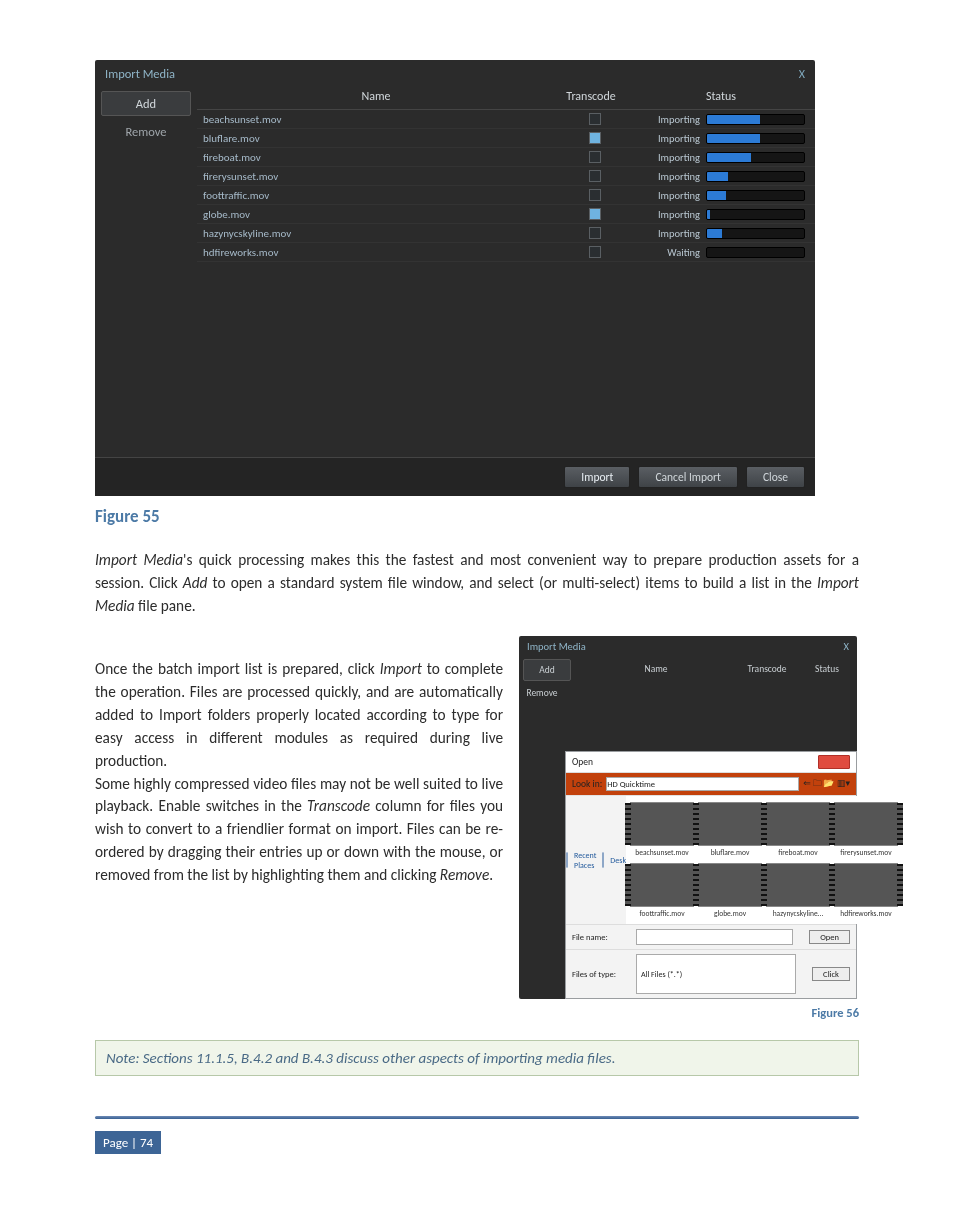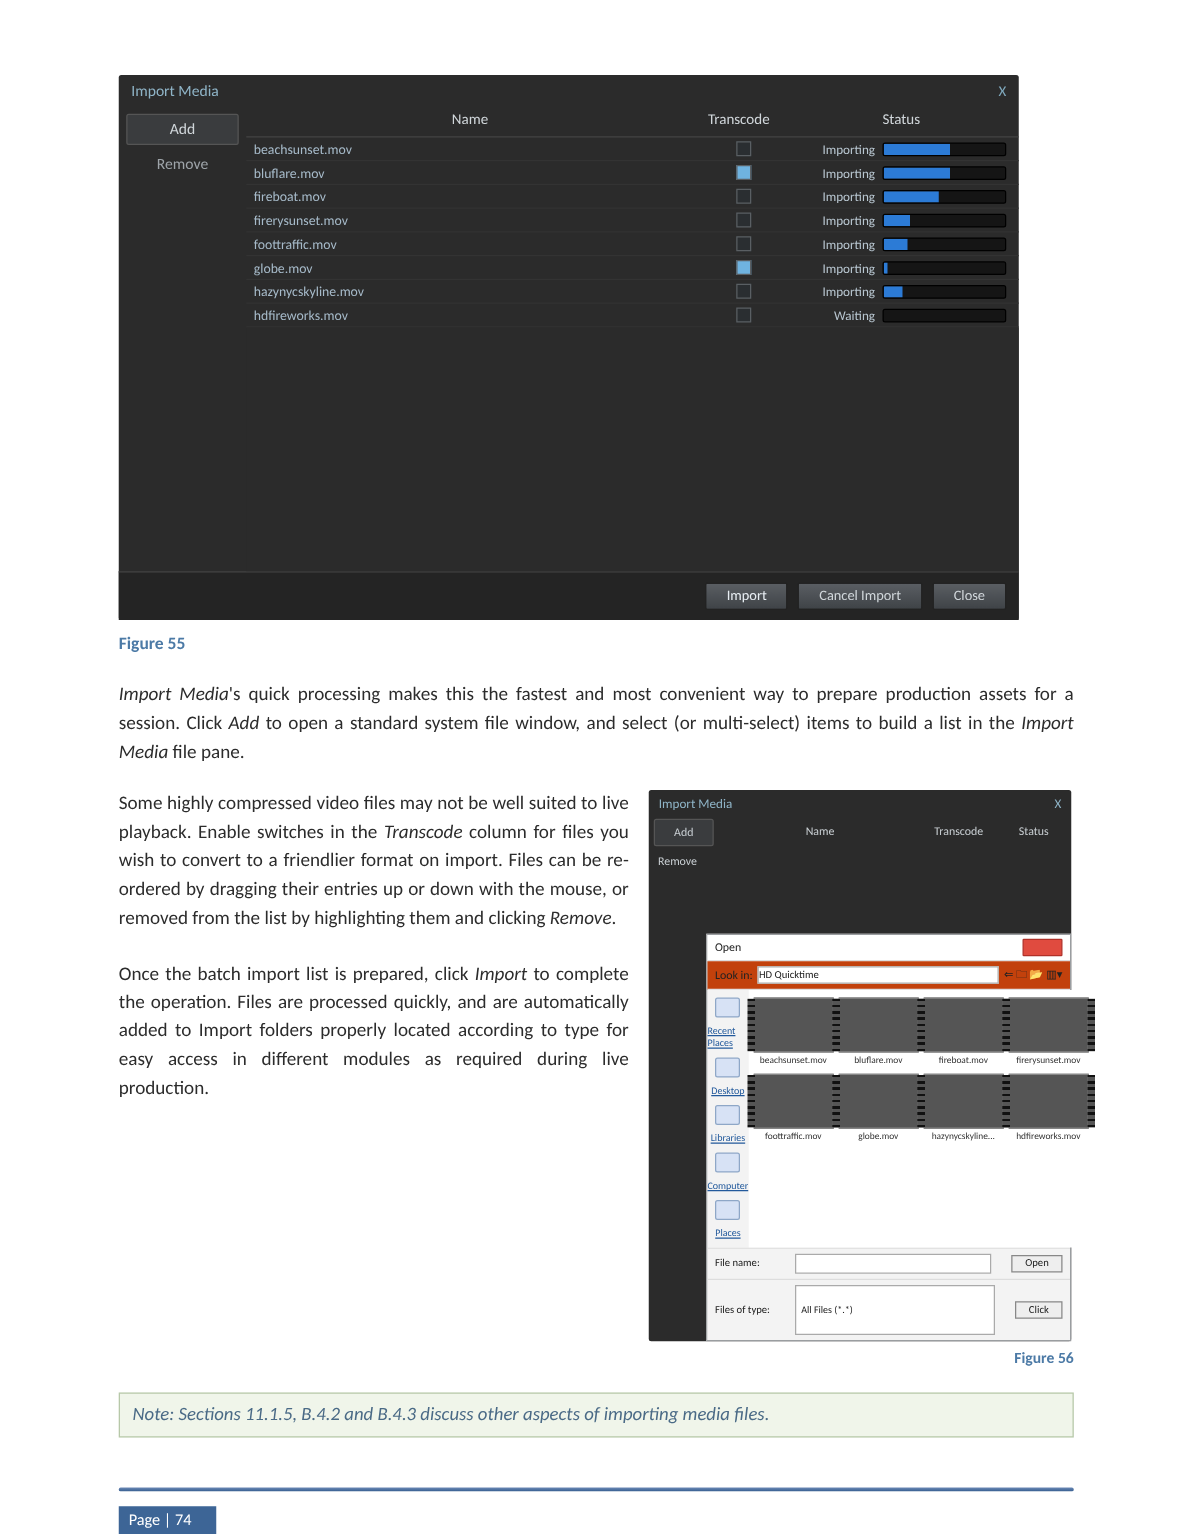--- a/index.html
+++ b/index.html
@@ -102,21 +102,21 @@
     color: #d0d6da;
     background: linear-gradient(#5a5e63, #3f4347);
     border: 1px solid #222;
     padding: 3px 16px;
     border-radius: 2px;
   }
   .fw-btn.hl { color: #e8eef3; }
 
   .fig-caption {
     color: #4c7aa6;
-    font-size: 14px;
+    font-size: 17px;
     font-weight: 600;
     margin-top: 8px;
   }
 
   
   .para {
     font-size: 15.3px;
     line-height: 1.5;
     text-align: justify;
     margin-top: 22px;
@@ -149,22 +149,22 @@
   }
   .openwin .owt {
     background: #fff; padding:3px 6px;
     border-bottom:1px solid #ddd;
     display:flex; justify-content:space-between; align-items:center;
   }
   .openwin .owt .closebox { width:30px; height:12px; background:#e04b3f; border:1px solid #b03028; border-radius:1px;}
   .owbody { display:flex; }
   .icons {
     width: 60px; background:#f3f3f3;
-    display:flex; flex-direction:column; align-items:center;
-    gap:6px; padding:6px 0; font-size:8px; color:#235a9c;text-decoration:underline;
+    display:flex; flex-direction:row; align-items:center;
+    gap:6px; padding:6px 0; font-size:8px; color:#235a9c;
   }
   .icons .ic { width:18px; height:14px; background:#d7e2f5; border:1px solid #8ea7c7; border-radius:2px;}
   .thumbs { flex:1; background:#fff; padding:6px 4px;}
   .trow { display:flex; gap:4px; }
   .th { width: 64px; }
   .th .tb { width:62px; height:42px; background:#555; position:relative; border:1px solid #888;}
   .th .tb::before, .th .tb::after {
     content:""; position:absolute; top:0; bottom:0; width:6px;
     background: repeating-linear-gradient(#111 0 2px, #555 2px 5px);
   }
@@ -196,21 +196,21 @@
     background: linear-gradient(#6d8ab6, #375f91);
     border-radius: 2px;
     width: 100%;
   }
   .pgfoot {
     margin-top: 12px;
     display: inline-block;
     background: #3d6596;
     color: #fff;
     font-size: 13px;
-    padding: 4px 20px 4px 8px;
+    padding: 4px 8px 4px 8px;
   }
 </style>
 </head>
 <body>
 
 <div class="page">
 
   
   <div class="figwin">
     <div class="fw-title">
@@ -338,25 +338,25 @@
   <div class="fig-caption">Figure 55</div>
 
   
   <div class="para">
     <em>Import Media</em><span>'s quick processing makes this the fastest and most convenient way to prepare production assets for a session. Click </span><em>Add</em><span> to open a standard system file window, and select (or multi-select) items to build a list in the </span><em>Import Media</em><span> file pane.</span>
   </div>
 
   
   <div class="twocol">
     <div class="leftcol">
+      <div class="para">
+        <span>Once the batch import list is prepared, click </span><em>Import</em><span> to complete the operation.  Files are processed quickly, and are automatically added to Import folders properly located according to type for easy access in different modules as required during live production.</span>
+      </div>
       <div class="para" style="margin-top:0;">
         <span>Some highly compressed video files may not be well suited to live playback.  Enable switches in the </span><em>Transcode</em><span> column for files you wish to convert to a friendlier format on import.  Files can be re-ordered by dragging their entries up or down with the mouse, or removed from the list by highlighting them and clicking </span><em>Remove</em><span>.</span>
-      </div>
-      <div class="para">
-        <span>Once the batch import list is prepared, click </span><em>Import</em><span> to complete the operation.  Files are processed quickly, and are automatically added to Import folders properly located according to type for easy access in different modules as required during live production.</span>
       </div>
     </div>
 
     <div class="rightcol">
 
       <div class="fig56">
         <div class="top">
           <span>Import Media</span>
           <span>X</span>
         </div>

